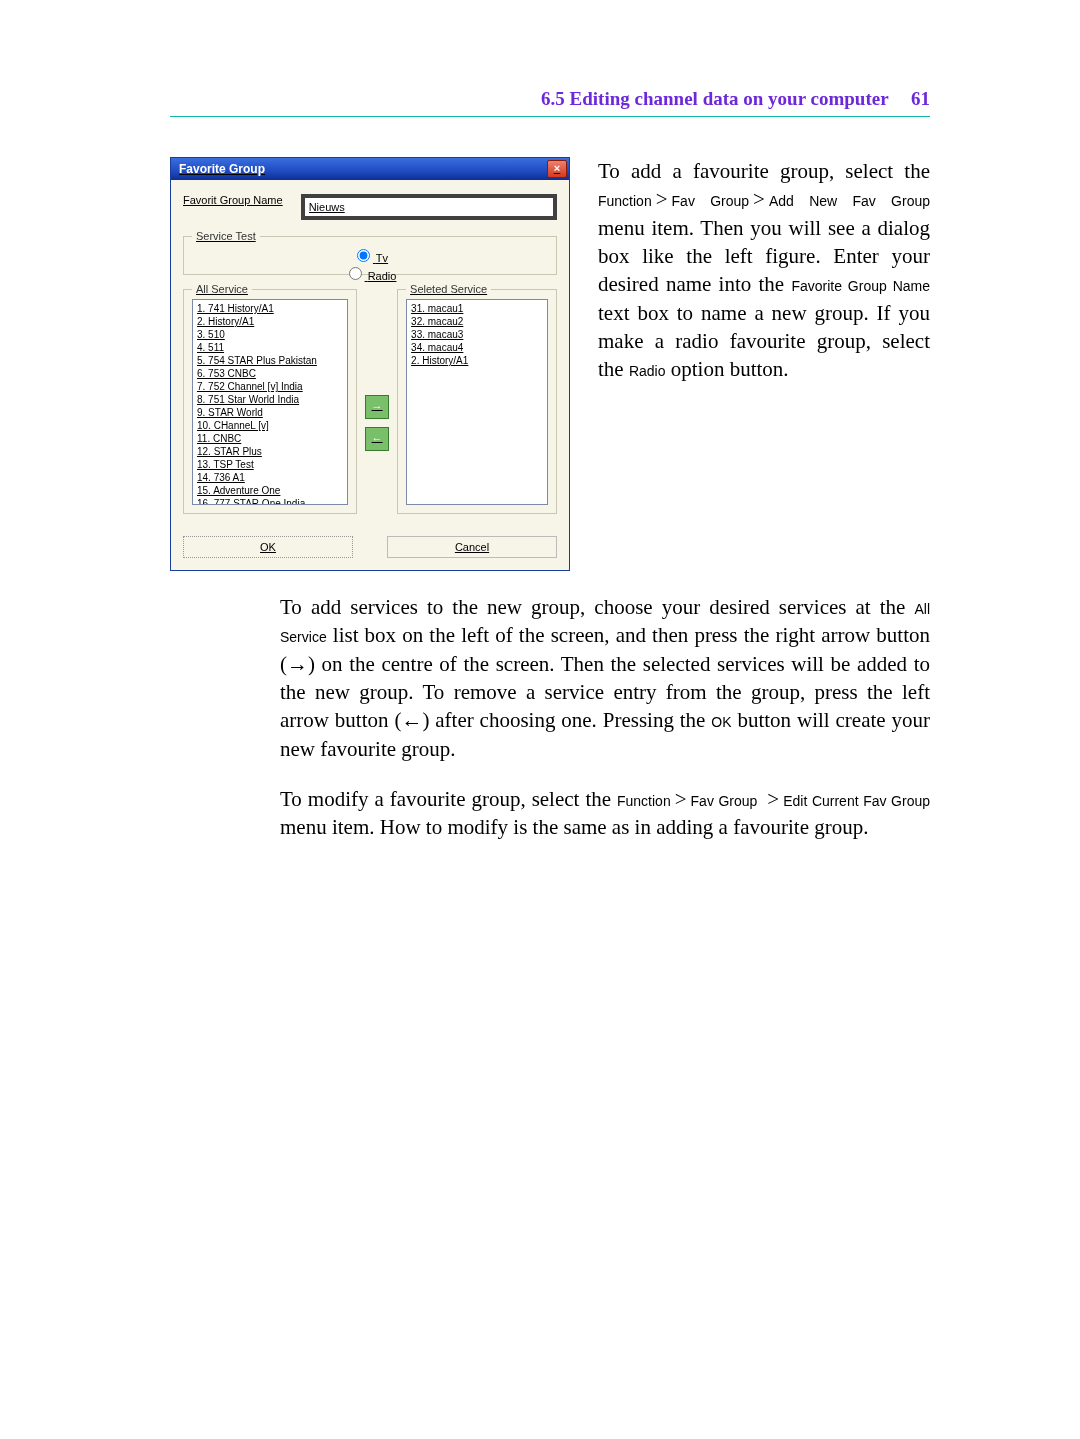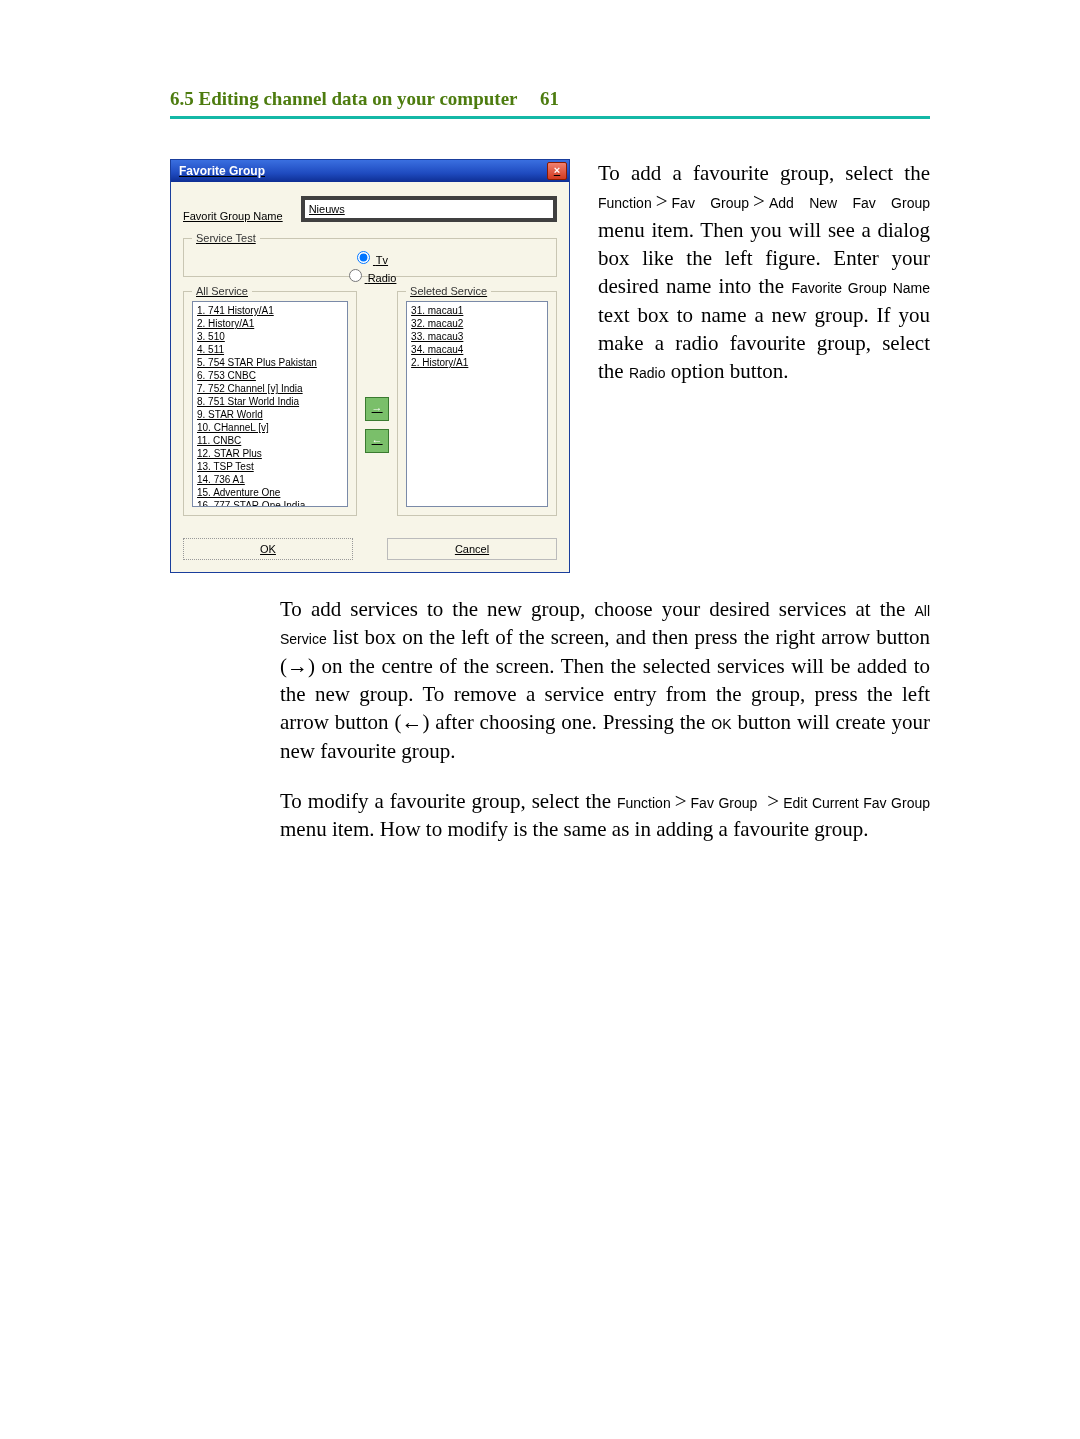--- a/index.html
+++ b/index.html
@@ -11,27 +11,27 @@
     width: 1080px;
     height: 1439px;
     position: relative;
     box-sizing: border-box;
   }
   .page {
     padding: 88px 150px 0 170px;
     box-sizing: border-box;
   }
   .header-line {
-    border-bottom: 3px solid #14b8a6;
+    border-bottom: 1px solid #14b8a6;
     padding-bottom: 6px;
     margin-bottom: 40px;
-    text-align: left;
+    text-align: right;
     font-size: 19px;
     font-weight: bold;
-    color: #4d7c0f;
+    color: #6d28d9;
   }
   .header-line .sec {
     font-family: inherit;
   }
   .header-line .pn {
     margin-left: 18px;
   }
   .row1 {
     display: flex;
     gap: 28px;
@@ -70,21 +70,21 @@
     font-family: Verdana, sans-serif;
     font-size: 11px;
     line-height: 14px;
     text-align: center;
   }
   .dlg-body {
     padding: 14px 12px 12px 12px;
   }
   .row-name {
     display: flex;
-    align-items: flex-end;
+    align-items: flex-start;
     gap: 18px;
     margin-bottom: 10px;
   }
   .row-name label {
     font-size: 11px;
   }
   .row-name input {
     flex: 1;
     height: 18px;
     border: 4px solid #404040;

